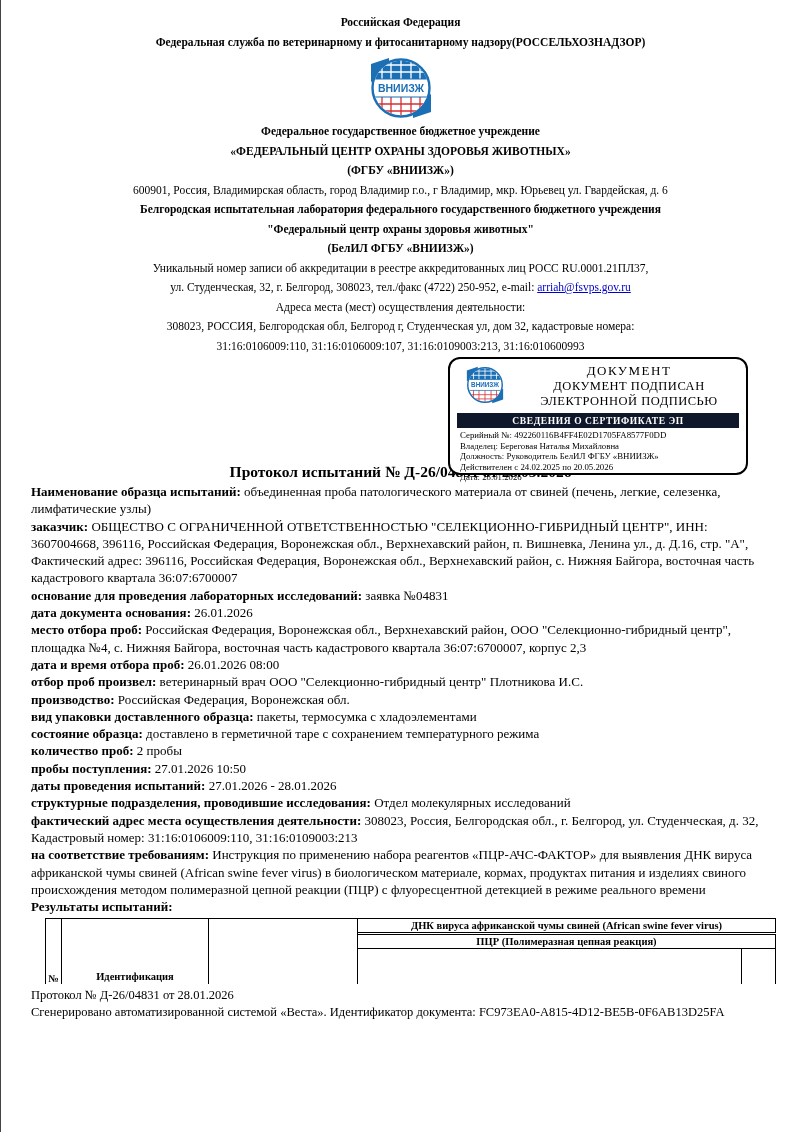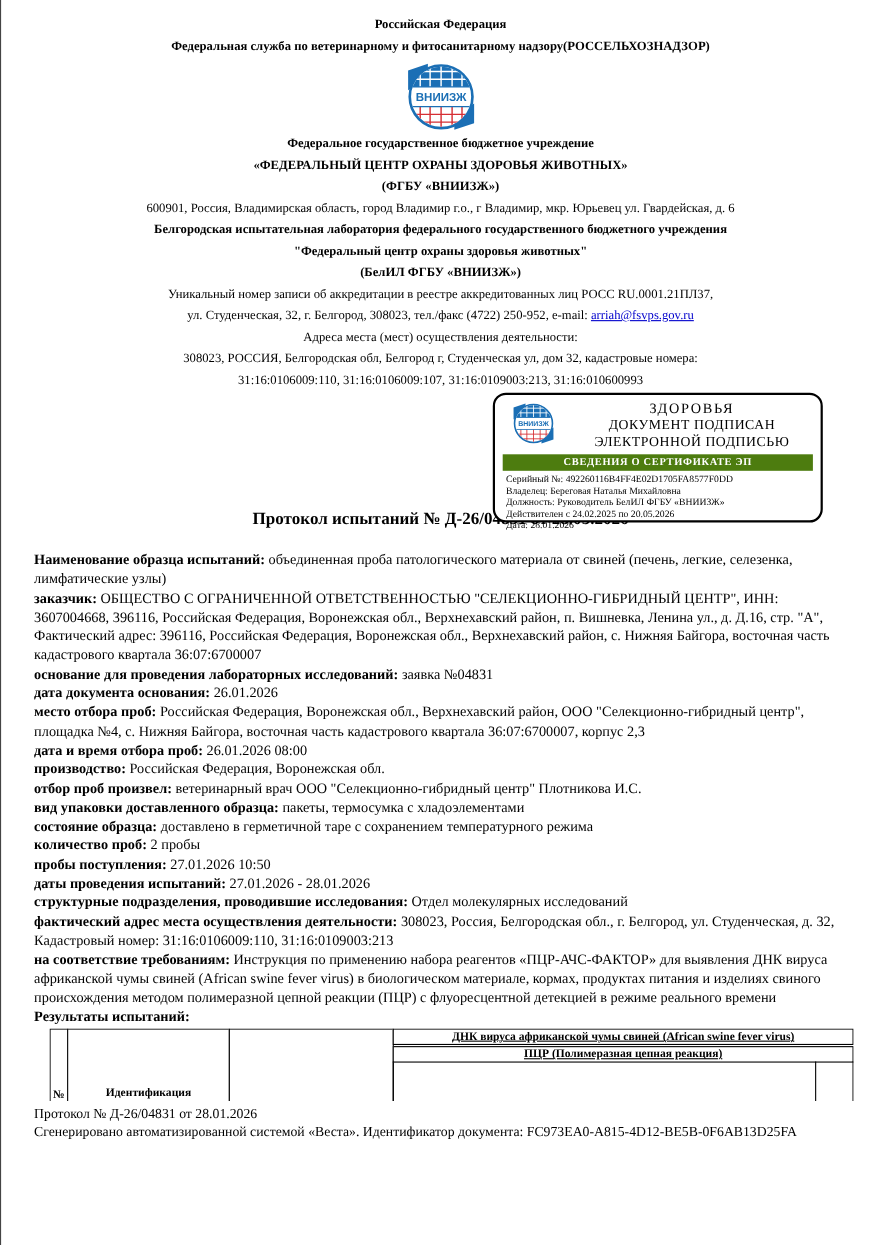--- a/index.html
+++ b/index.html
@@ -13,36 +13,36 @@
   a.lnk{color:#0000cc;text-decoration:underline;cursor:pointer;}
   
   .spacer{height:106px;}
   .stamp{position:absolute;top:357px;left:447px;width:300px;height:118px;border:2px solid #000;
          border-radius:12px;background:#fff;box-sizing:border-box;z-index:3;}
   .stamp-top{position:relative;height:52px;}
   .stamp-logo{position:absolute;left:9px;top:6px;}
   .stamp-head{margin-left:62px;text-align:center;padding-top:4px;}
   .st-approve{font-size:13px;letter-spacing:1.5px;line-height:16px;}
   .st-signed{font-size:12.5px;letter-spacing:.5px;line-height:14.5px;}
-  .st-bar{margin:2px 7px 2px;background:#4d7c0f;color:#fff;text-align:center;
+  .st-bar{margin:2px 7px 2px;background:#0f172a;color:#fff;text-align:center;
           font-size:9.5px;font-weight:bold;letter-spacing:.6px;padding:2.5px 0;}
   .st-lines{font-size:8.8px;line-height:10.6px;padding-left:10px;}
   
   .title{text-align:center;font-size:15.5px;font-weight:bold;line-height:20px;}
-  .doc-body{margin-top:18px;padding:0 30px;font-size:13px;line-height:17.3px;text-align:left;}
+  .doc-body{margin-top:1px;padding:0 30px;font-size:13px;line-height:17.3px;text-align:left;}
   .doc-body p{margin:0;}
   
   .rtable{position:relative;margin:3px 0 0 44px;width:731px;height:66px;overflow:hidden;
           font-size:10.5px;font-weight:bold;}
   .rt-col{position:absolute;top:0;height:140px;border:1px solid #000;box-sizing:border-box;background:#fff;}
   .c1{left:0;width:17px;}
   .c2{left:16px;width:148px;}
   .c3{left:163px;width:150px;}
   .c4{left:312px;width:419px;border:none;height:140px;position:absolute;top:0;}
-  .c4 .h1,.c4 .h2{border:1px solid #000;text-align:center;line-height:13px;padding:0;height:13px;background:#fff;text-decoration:underline;}
+  .c4 .h1,.c4 .h2{border:1px solid #000;text-align:center;line-height:13px;padding:0;height:13px;background:#fff;}
   .c4 .h2{margin-top:1px;}
   .c4 .sub{position:absolute;left:0;top:30px;width:419px;height:110px;
            border-left:1px solid #000;border-right:1px solid #000;box-sizing:border-box;}
   .c4 .subdiv{position:absolute;left:383px;top:0;height:110px;border-left:1px solid #000;}
   .cl{position:absolute;left:0;width:100%;text-align:center;}
   .c1 .cl{top:54px;}
   .c2 .cl{top:52px;}
   .c3 .cl{top:57px;margin-top:26px;}
   
   .footer{padding:3px 0 0 30px;font-size:12.5px;line-height:16.5px;}
@@ -93,21 +93,21 @@
     <div class="hl">308023, РОССИЯ, Белгородская обл, Белгород г, Студенческая ул, дом 32, кадастровые номера:</div>
     <div class="hl">31:16:0106009:110, 31:16:0106009:107, 31:16:0109003:213, 31:16:010600993</div>
   </div>
 
   <div class="stamp">
     <div class="stamp-top">
       <svg class="stamp-logo" width="52" height="40">
           <use href="#vniizh"></use>
         </svg>
       <div class="stamp-head">
-        <div class="st-approve">ЗДОРОВЬЯ</div>
+        <div class="st-approve">ДОКУМЕНТ</div>
         <div class="st-signed">ДОКУМЕНТ ПОДПИСАН</div>
         <div class="st-signed">ЭЛЕКТРОННОЙ ПОДПИСЬЮ</div>
       </div>
     </div>
     <div class="st-bar">СВЕДЕНИЯ О СЕРТИФИКАТЕ ЭП</div>
     <div class="st-lines">
       <div>Серийный №: 492260116B4FF4E02D1705FA8577F0DD</div>
       <div>Владелец: Береговая Наталья Михайловна</div>
       <div>Должность: Руководитель БелИЛ ФГБУ «ВНИИЗЖ»</div>
       <div>Действителен с 24.02.2025 по 20.05.2026</div>
@@ -119,22 +119,22 @@
 
   <div class="title">Протокол испытаний № Д-26/04831 от 28.05.2026</div>
 
   <div class="doc-body">
     <p class="fld"><b>Наименование образца испытаний:</b> <span>объединенная проба патологического материала от свиней (печень, легкие, селезенка, лимфатические узлы)</span></p>
     <p class="fld"><b>заказчик:</b> <span>ОБЩЕСТВО С ОГРАНИЧЕННОЙ ОТВЕТСТВЕННОСТЬЮ "СЕЛЕКЦИОННО-ГИБРИДНЫЙ ЦЕНТР", ИНН: 3607004668, 396116, Российская Федерация, Воронежская обл., Верхнехавский район, п. Вишневка, Ленина ул., д. Д.16, стр. "А", Фактический адрес: 396116, Российская Федерация, Воронежская обл., Верхнехавский район, с. Нижняя Байгора, восточная часть кадастрового квартала 36:07:6700007</span></p>
     <p class="fld"><b>основание для проведения лабораторных исследований:</b> <span>заявка №04831</span></p>
     <p class="fld"><b>дата документа основания:</b> <span>26.01.2026</span></p>
     <p class="fld"><b>место отбора проб:</b> <span>Российская Федерация, Воронежская обл., Верхнехавский район, ООО "Селекционно-гибридный центр", площадка №4, с. Нижняя Байгора, восточная часть кадастрового квартала 36:07:6700007, корпус 2,3</span></p>
     <p class="fld"><b>дата и время отбора проб:</b> <span>26.01.2026 08:00</span></p>
+    <p class="fld"><b>отбор проб произвел:</b> <span>ветеринарный врач ООО "Селекционно-гибридный центр" Плотникова И.С.</span></p>
     <p class="fld"><b>производство:</b> <span>Российская Федерация, Воронежская обл.</span></p>
-    <p class="fld"><b>отбор проб произвел:</b> <span>ветеринарный врач ООО "Селекционно-гибридный центр" Плотникова И.С.</span></p>
     <p class="fld"><b>вид упаковки доставленного образца:</b> <span>пакеты, термосумка с хладоэлементами</span></p>
     <p class="fld"><b>состояние образца:</b> <span>доставлено в герметичной таре с сохранением температурного режима</span></p>
     <p class="fld"><b>количество проб:</b> <span>2 пробы</span></p>
     <p class="fld"><b>пробы поступления:</b> <span>27.01.2026 10:50</span></p>
     <p class="fld"><b>даты проведения испытаний:</b> <span>27.01.2026 - 28.01.2026</span></p>
     <p class="fld"><b>структурные подразделения, проводившие исследования:</b> <span>Отдел молекулярных исследований</span></p>
     <p class="fld"><b>фактический адрес места осуществления деятельности:</b> <span>308023, Россия, Белгородская обл., г. Белгород, ул. Студенческая, д. 32, Кадастровый номер: 31:16:0106009:110, 31:16:0109003:213</span></p>
     <p class="fld"><b>на соответствие требованиям:</b> <span>Инструкция по применению набора реагентов «ПЦР-АЧС-ФАКТОР» для выявления ДНК вируса африканской чумы свиней (African swine fever virus) в биологическом материале, кормах, продуктах питания и изделиях свиного происхождения методом полимеразной цепной реакции (ПЦР) с флуоресцентной детекцией в режиме реального времени</span></p>
     <p class="fld b">Результаты испытаний:</p>
   </div>

